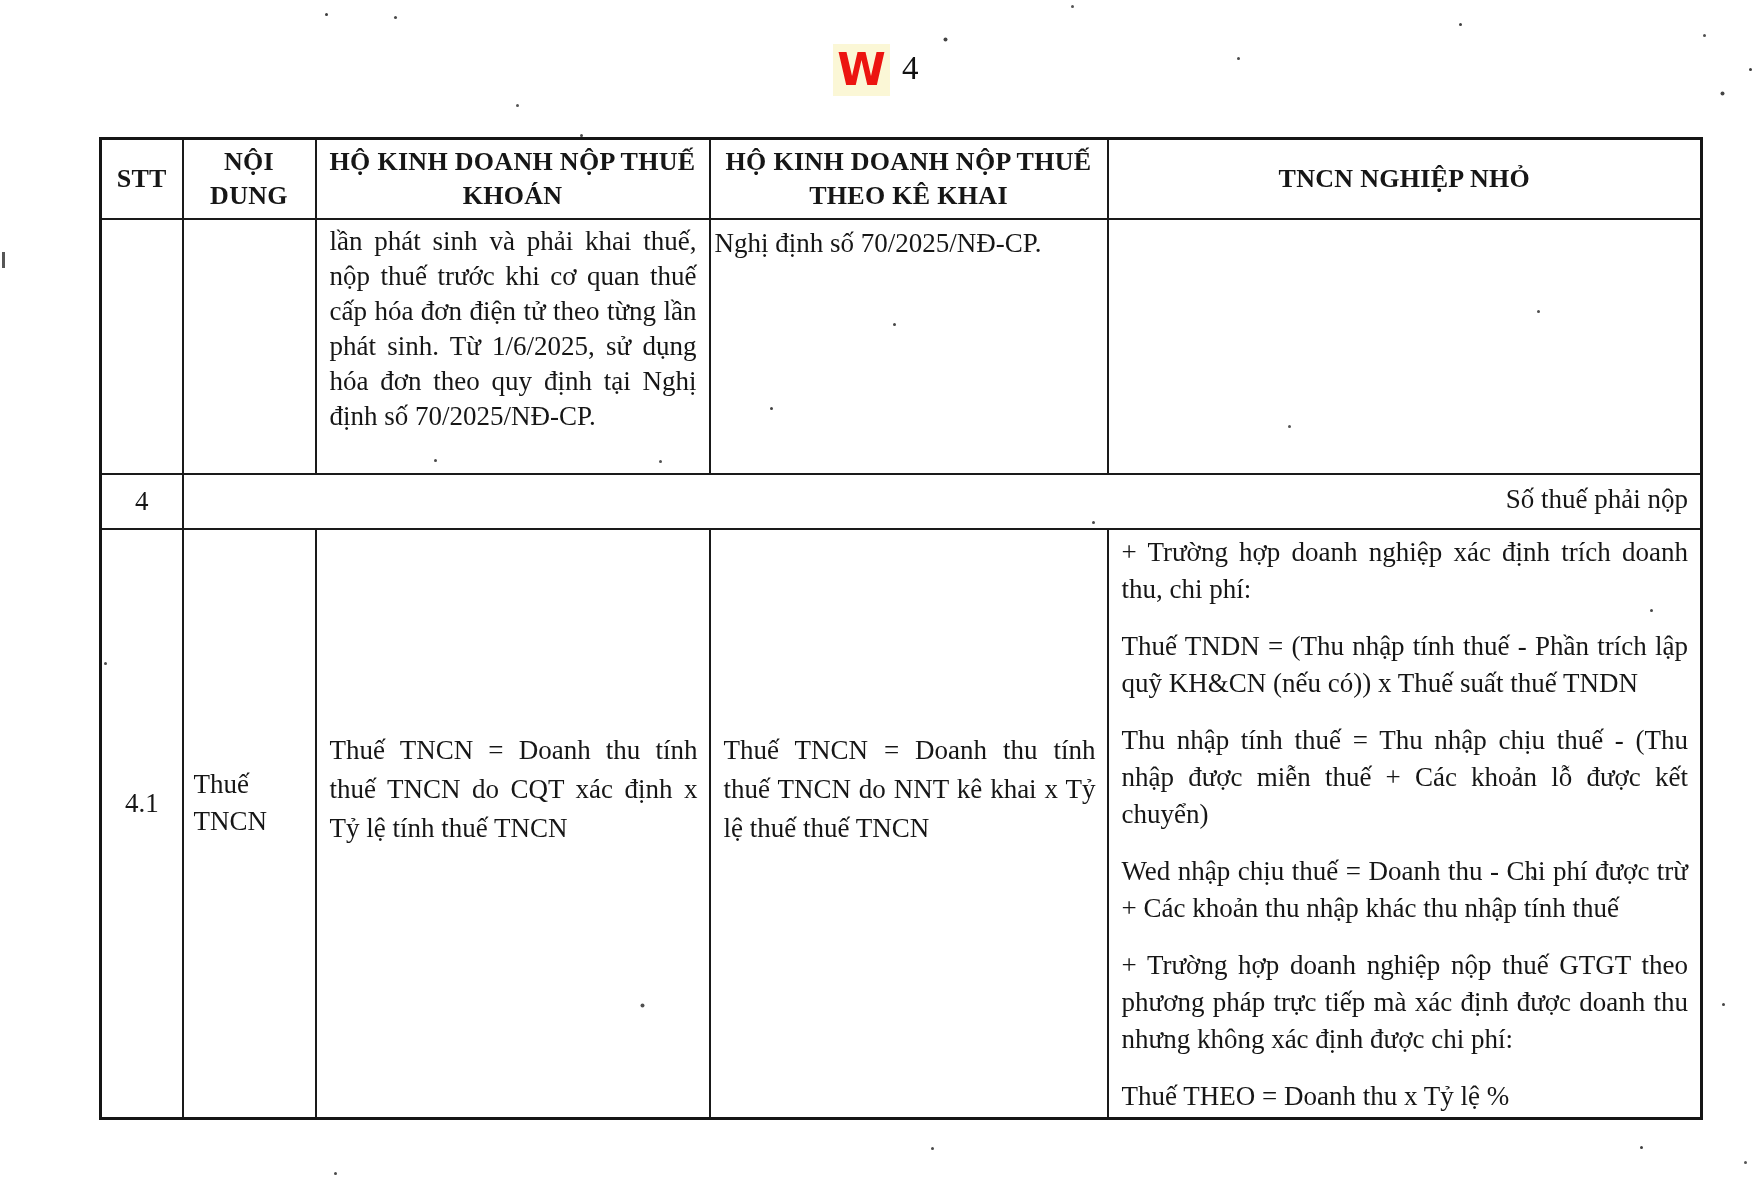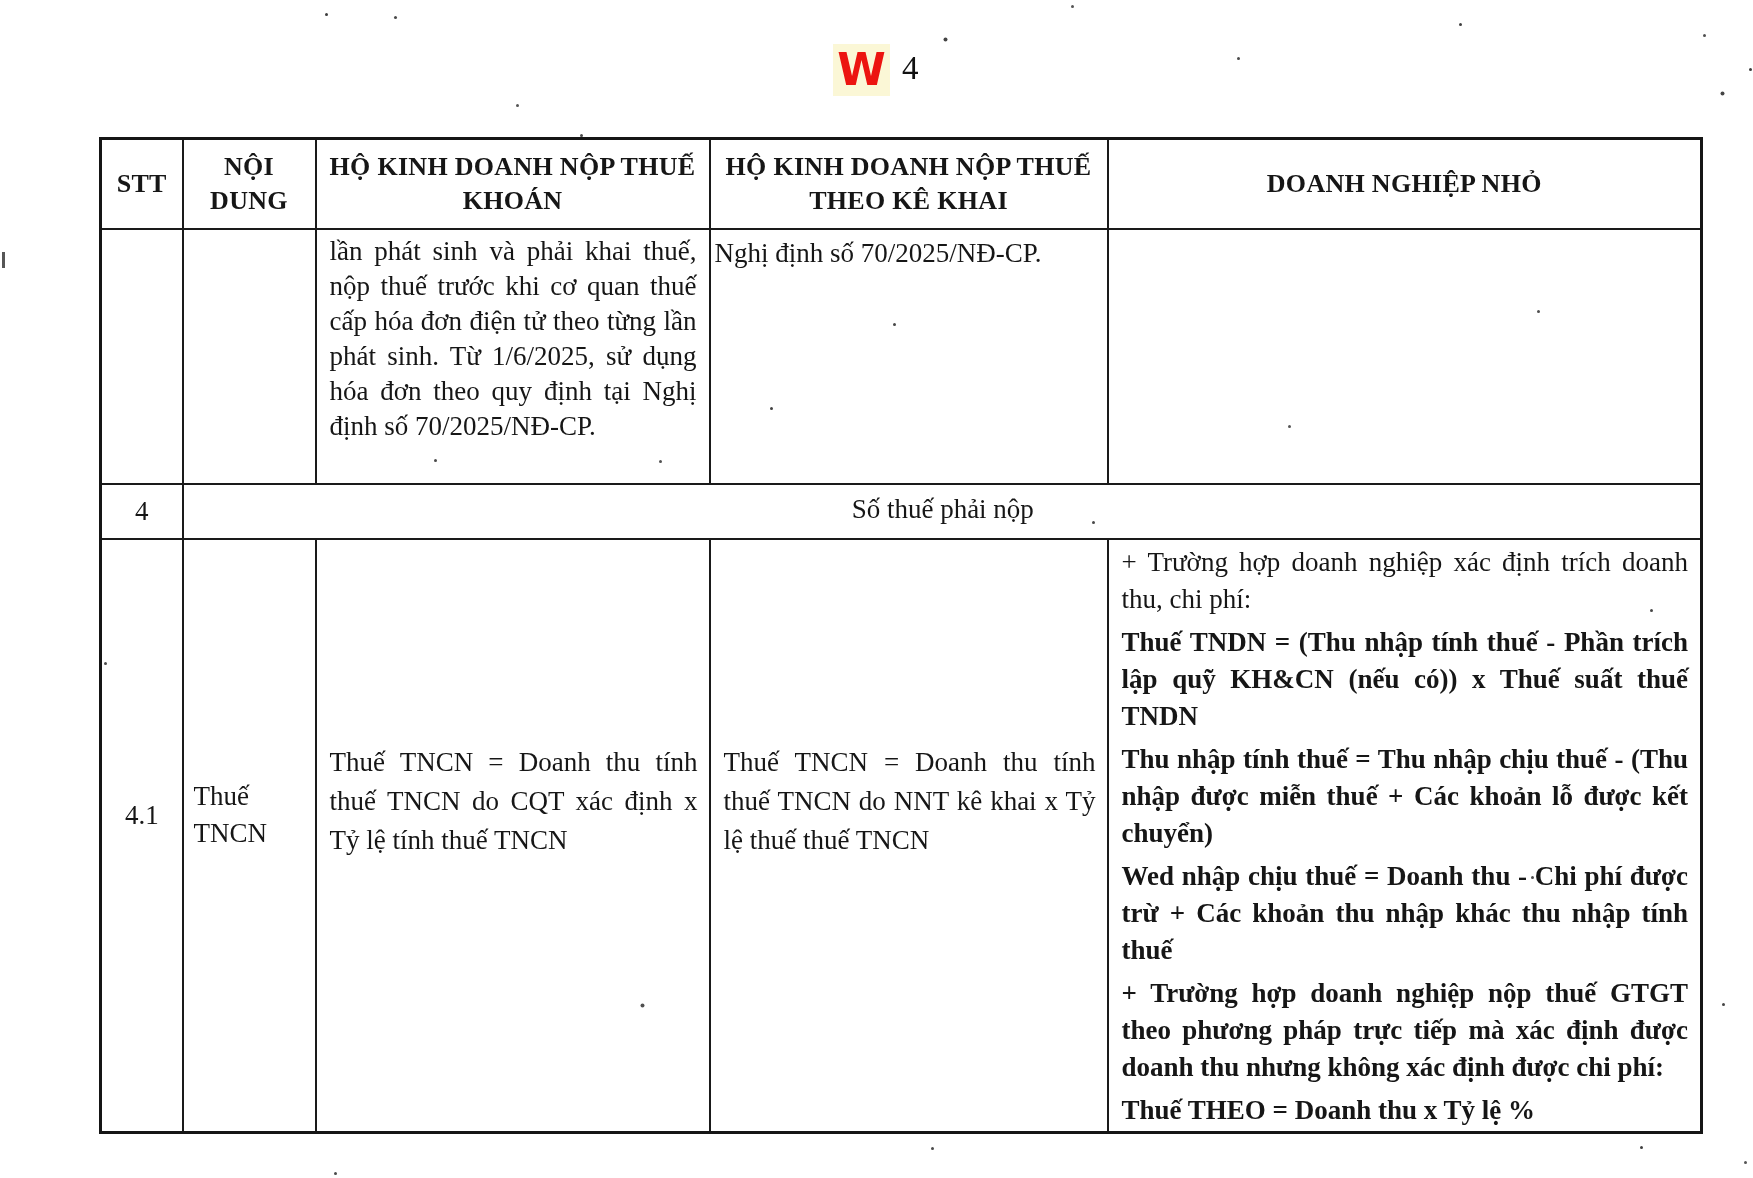--- a/index.html
+++ b/index.html
@@ -60,21 +60,21 @@
   }
   table.doc th {
     font-weight: bold;
     font-size: 26px;
     line-height: 1.3;
     text-align: center;
     vertical-align: middle;
     padding: 4px 6px;
     letter-spacing: 0.3px;
   }
-  tr.h-row      { height: 90px; }
+  tr.h-row      { height: 80px; }
   tr.cont-row   { height: 255px; }
   tr.r4-row     { height: 55px;  }
   tr.r41-row    { height: 560px; }
 
   td { font-size: 27px; }
 
   
   .cont-row td { vertical-align: top; font-family: Liberation Serif, serif; }
   .cell-just {
     text-align: justify;
@@ -82,21 +82,21 @@
     line-height: 35px;
   }
   .cell-topline {
     padding: 5px 10px 2px 4px;
     line-height: 36px;
     text-align: left;
   }
 
   
   .cell-center { text-align: center; vertical-align: middle; }
-  .cell-merged { text-align: center; vertical-align: middle; padding: 2px 12px 6px 14px; }
+  .cell-merged { text-align: right; vertical-align: middle; padding: 2px 12px 6px 14px; }
 
   
   .r41-row td.formula {
     vertical-align: middle;
     text-align: justify;
     padding: 2px 11px 70px 13px;
     line-height: 39px;
     border-radius: 21px;
   }
   .r41-row td.noidung {
@@ -106,21 +106,21 @@
     padding: 0 10px 40px 10px;
   }
   .r41-row td.stt-cell { vertical-align: middle; padding-bottom: 40px; }
   .r41-row td.dnn {
     vertical-align: top;
     text-align: justify;
     padding: 4px 12px 2px 13px;
     line-height: 37px;
   }
   .dnn p { margin: 0 0 0 0; }
-  .dnn p + p { margin-top: 6px; font-weight: bold; }
+  .dnn p + p { margin-top: 20px; }
 
   
   .noise, .noise-tick {
     position: absolute;
     pointer-events: none;
   }
   .noise {
     left: 325px; top: 13px;
     width: 3px; height: 3px;
     border-radius: 50%;
@@ -178,21 +178,21 @@
       <col style="width:398px">
       <col style="width:594px">
     </colgroup>
 
     <thead>
       <tr class="h-row">
         <th>STT</th>
         <th>NỘI DUNG</th>
         <th>HỘ KINH DOANH NỘP THUẾ KHOÁN</th>
         <th>HỘ KINH DOANH NỘP THUẾ THEO KÊ KHAI</th>
-        <th>DOANH NGHIỆP NHỎ</th>
+        <th>TNCN NGHIỆP NHỎ</th>
       </tr>
     </thead>
 
     <tbody>
 
       <tr class="cont-row">
         <td></td>
         <td></td>
         <td class="cell-just">lần phát sinh và phải khai thuế, nộp thuế trước khi cơ quan thuế cấp hóa đơn điện tử theo từng lần phát sinh. Từ 1/6/2025, sử dụng hóa đơn theo quy định tại Nghị định số 70/2025/NĐ-CP.</td>
         <td class="cell-topline">Nghị định số 70/2025/NĐ-CP.</td>

